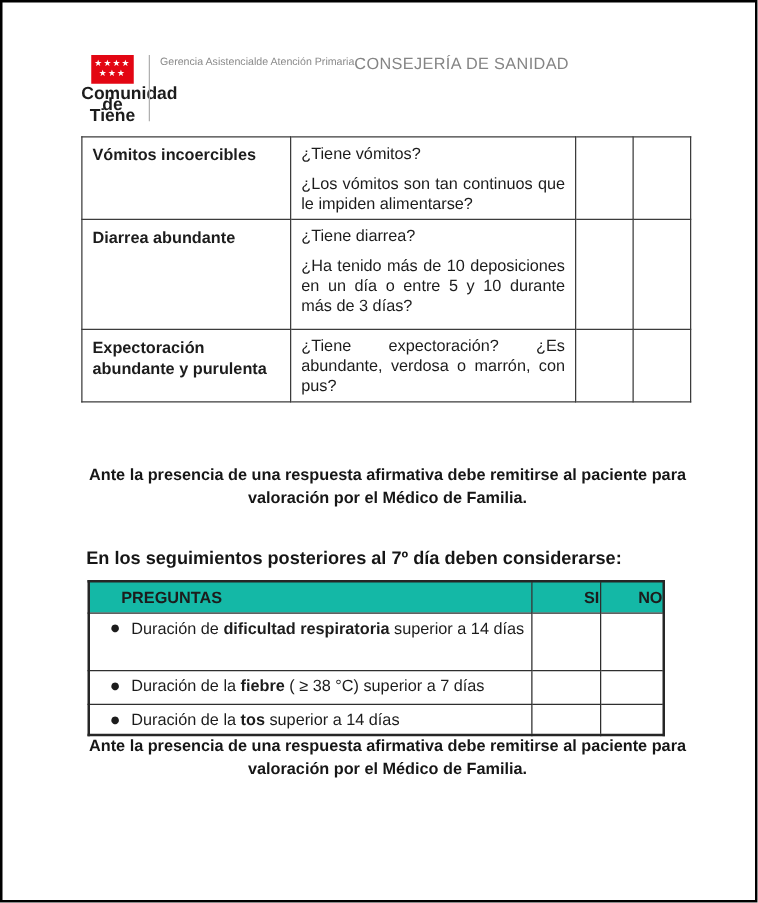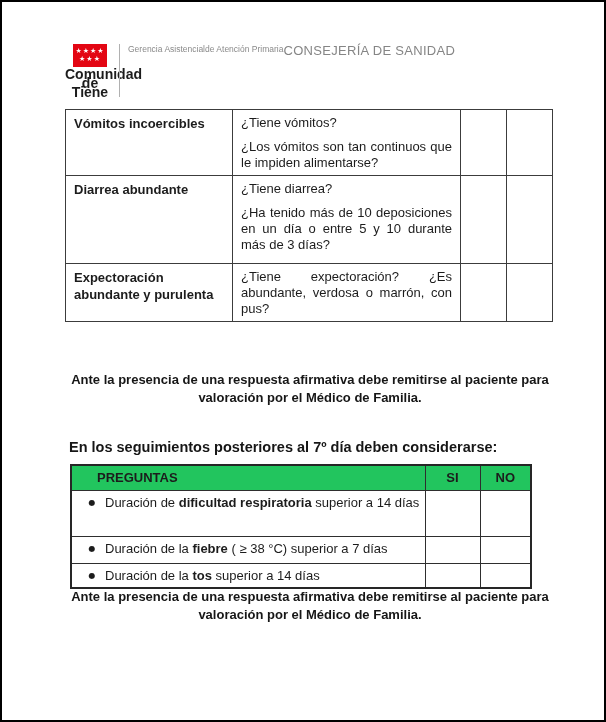--- a/index.html
+++ b/index.html
@@ -56,23 +56,23 @@
   .note-2 { top:586px; }
   .section-heading {
     position:absolute; left:67px; top:437px; width:500px;
     font-weight:bold; font-size:14.5px; color:#161616;
   }
 
   
   .followup-table { position:absolute; left:68px; top:462px; width:460px; border:2px solid #262626; }
   .followup-table td { border:1.5px solid #2e2e2e; font-size:13px; line-height:16px; vertical-align:top; }
   .followup-table tr.head { height:25px; }
-  .followup-table tr.head td { background:#22c55e; font-weight:bold; vertical-align:middle; }
+  .followup-table tr.head td { background:#14b8a6; font-weight:bold; vertical-align:middle; }
   .followup-table td.ph { padding-left:25px; font-size:13px; }
-  .followup-table td.c { text-align:center; }
+  .followup-table td.c { text-align:right; }
   .followup-table tr.fr1 { height:46px; }
   .followup-table tr.fr2 { height:27px; }
   .followup-table tr.fr3 { height:21px; }
   .bullet-row { display:flex; padding:4px 4px 3px 0; }
   .bullet {
     flex:none; width:16px; margin-left:12px; text-align:center;
     font-family:"DejaVu Sans", sans-serif; font-size:8px; line-height:16px;
   }
   .bullet-text { flex:1; padding-left:5px; }
 </style>

